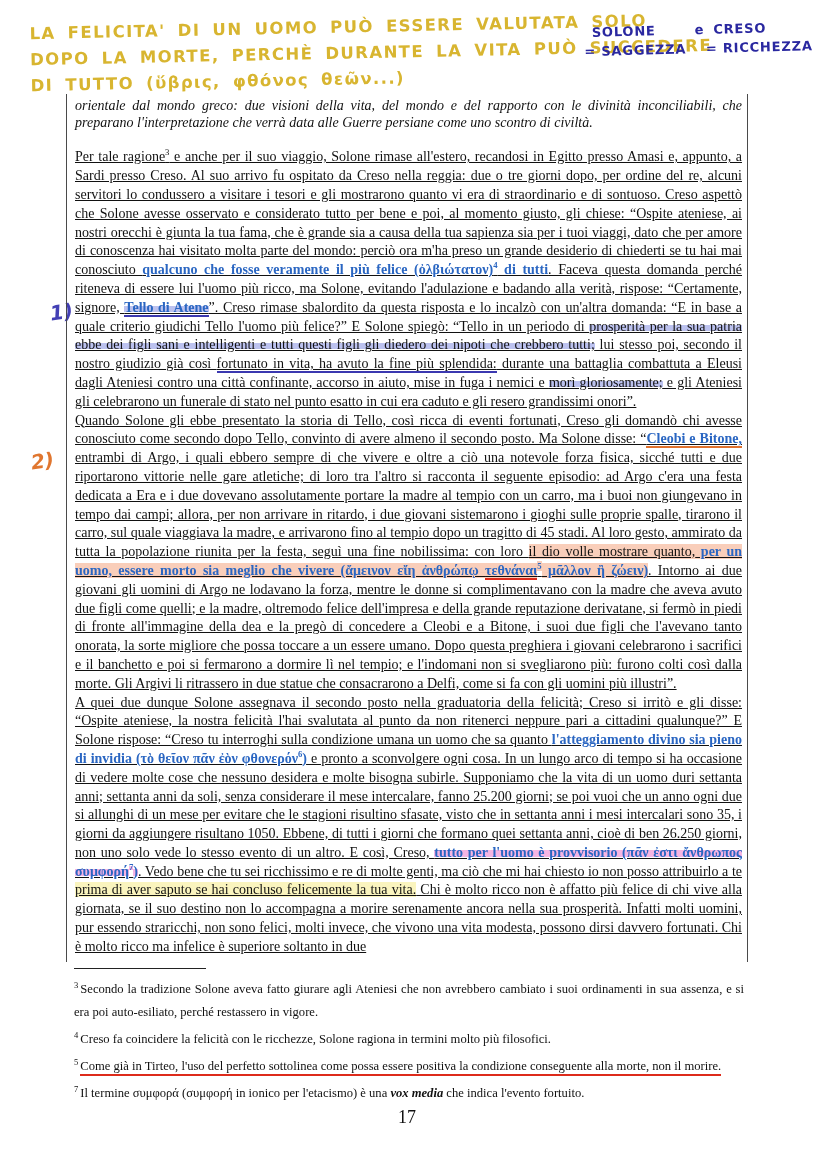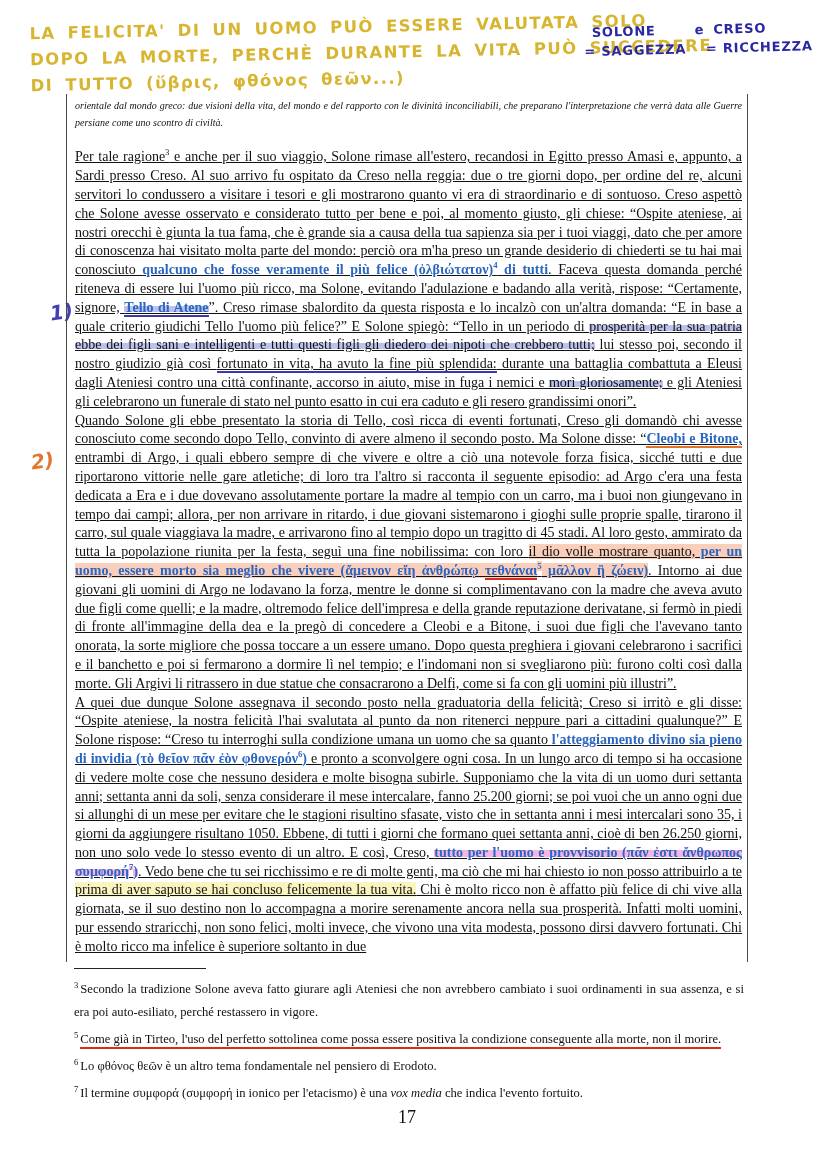--- a/index.html
+++ b/index.html
@@ -18,37 +18,37 @@
   .note-blue .sub{margin-left:-8px;}
   
   .margin-mark{position:absolute;font-family:"DejaVu Sans",sans-serif;
        font-weight:bold;font-style:italic;font-size:20px;transform:rotate(-8deg);}
   .mark-1{left:50px;top:300px;color:#4340b5;}
   .mark-2{left:31px;top:449px;color:#e0762f;}
   
   .content-wrap{position:absolute;left:66px;top:94px;width:682px;}
   .frame{border-left:1.5px solid #4a4a4a;border-right:1.5px solid #4a4a4a;
        padding:3px 5px 5px 8px;box-sizing:border-box;}
-  .header-italic{font-style:italic;font-size:10px;line-height:17.2px;
+  .header-italic{font-style:italic;font-size:14px;line-height:17.2px;
        margin:0 0 17px 0;text-align:justify;}
   .body-text p{margin:0;font-size:14px;line-height:18.8px;text-align:justify;text-decoration:underline;}
   
   .blue-bold{color:#2a66c2;font-weight:bold;}
   .sup{font-size:.62em;vertical-align:super;line-height:0;}
   .hl-salmon{background:rgba(244,158,118,.5);}
   .hl-yellow{background:rgba(247,238,150,.62);}
   .strike-blue-hl{background:linear-gradient(to bottom,transparent 38%,
        rgba(143,153,228,.6) 38%,rgba(143,153,228,.6) 82%,transparent 82%);}
   .strike-pink-hl{background:linear-gradient(to bottom,transparent 36%,
        rgba(238,120,205,.55) 36%,rgba(238,120,205,.55) 80%,transparent 80%);}
   .pen-underline-blue{border-bottom:2px solid #3b38b0;}
   .pen-underline-orange{border-bottom:2.5px solid #e0702c;}
   .pen-underline-red{border-bottom:2px solid #dd2b1b;}
   .pen-underline-red-thick{border-bottom:2.5px solid #dd2b1b;padding-bottom:1px;}
-  .italic{font-style:italic;}
+  .italic{font-style:italic;font-weight:bold;}
   
   .footnotes{margin-top:6px;padding-left:8px;padding-right:4px;}
   .fn-sep{width:132px;border-top:1.8px solid #222;margin:2px 0 5px 0;}
   .fn{font-size:12.6px;line-height:23px;text-align:justify;}
   .fn > sup{font-size:.68em;vertical-align:super;margin-right:2px;}
   .page-number{text-align:center;font-size:18px;margin-top:2px;}
 </style>
 </head>
 <body>
 
@@ -80,19 +80,19 @@
     <div class="body-text">
       <p><span>Per tale ragione</span><span class="sup">3</span><span> e anche per il suo viaggio, Solone rimase all'estero, recandosi in Egitto presso Amasi e, appunto, a Sardi presso Creso. Al suo arrivo fu ospitato da Creso nella reggia: due o tre giorni dopo, per ordine del re, alcuni servitori lo condussero a visitare i tesori e gli mostrarono quanto vi era di straordinario e di sontuoso. Creso aspettò che Solone avesse osservato e considerato tutto per bene e poi, al momento giusto, gli chiese: “Ospite ateniese, ai nostri orecchi è giunta la tua fama, che è grande sia a causa della tua sapienza sia per i tuoi viaggi, dato che per amore di conoscenza hai visitato molta parte del mondo: perciò ora m'ha preso un grande desiderio di chiederti se tu hai mai conosciuto </span><span class="blue-bold">qualcuno che fosse veramente il più felice (ὀλβιώτατον)</span><span class="blue-bold sup">4</span><span class="blue-bold"> di tutti</span><span>. Faceva questa domanda perché riteneva di essere lui l'uomo più ricco, ma Solone, evitando l'adulazione e badando alla verità, rispose: “Certamente, signore, </span><span class="blue-bold strike-blue-hl pen-underline-blue">Tello di Atene</span><span>”. Creso rimase sbalordito da questa risposta e lo incalzò con un'altra domanda: “E in base a quale criterio giudichi Tello l'uomo più felice?” E Solone spiegò: “Tello in un periodo di </span><span class="strike-blue-hl">prosperità per la sua patria ebbe dei figli sani e intelligenti e tutti questi figli gli diedero dei nipoti che crebbero tutti;</span><span> lui stesso poi, secondo il nostro giudizio già così </span><span class="pen-underline-blue">fortunato in vita, ha avuto la fine più splendida:</span><span> durante una battaglia combattuta a Eleusi dagli Ateniesi contro una città confinante, accorso in aiuto, mise in fuga i nemici e </span><span class="strike-blue-hl">morì gloriosamente;</span><span> e gli Ateniesi gli celebrarono un funerale di stato nel punto esatto in cui era caduto e gli resero grandissimi onori”.</span></p>
       <p><span>Quando Solone gli ebbe presentato la storia di Tello, così ricca di eventi fortunati, Creso gli domandò chi avesse conosciuto come secondo dopo Tello, convinto di avere almeno il secondo posto. Ma Solone disse: “</span><span class="blue-bold pen-underline-orange">Cleobi e Bitone,</span><span> entrambi di Argo, i quali ebbero sempre di che vivere e oltre a ciò una notevole forza fisica, sicché tutti e due riportarono vittorie nelle gare atletiche; di loro tra l'altro si racconta il seguente episodio: ad Argo c'era una festa dedicata a Era e i due dovevano assolutamente portare la madre al tempio con un carro, ma i buoi non giungevano in tempo dai campi; allora, per non arrivare in ritardo, i due giovani sistemarono i gioghi sulle proprie spalle, tirarono il carro, sul quale viaggiava la madre, e arrivarono fino al tempio dopo un tragitto di 45 stadi. Al loro gesto, ammirato da tutta la popolazione riunita per la festa, seguì una fine nobilissima: con loro </span><span class="hl-salmon">il dio volle mostrare quanto,</span><span class="blue-bold hl-salmon"> per un uomo, essere morto sia meglio che vivere (ἄμεινον εἴη ἀνθρώπῳ </span><span class="blue-bold hl-salmon pen-underline-red">τεθνάναι</span><span class="blue-bold hl-salmon sup">5</span><span class="blue-bold hl-salmon"> μᾶλλον ἢ ζώειν)</span><span>. Intorno ai due giovani gli uomini di Argo ne lodavano la forza, mentre le donne si complimentavano con la madre che aveva avuto due figli come quelli; e la madre, oltremodo felice dell'impresa e della grande reputazione derivatane, si fermò in piedi di fronte all'immagine della dea e la pregò di concedere a Cleobi e a Bitone, i suoi due figli che l'avevano tanto onorata, la sorte migliore che possa toccare a un essere umano. Dopo questa preghiera i giovani celebrarono i sacrifici e il banchetto e poi si fermarono a dormire lì nel tempio; e l'indomani non si svegliarono più: furono colti così dalla morte. Gli Argivi li ritrassero in due statue che consacrarono a Delfi, come si fa con gli uomini più illustri”.</span></p>
       <p><span>A quei due dunque Solone assegnava il secondo posto nella graduatoria della felicità; Creso si irritò e gli disse: “Ospite ateniese, la nostra felicità l'hai svalutata al punto da non ritenerci neppure pari a cittadini qualunque?” E Solone rispose: “Creso tu interroghi sulla condizione umana un uomo che sa quanto </span><span class="blue-bold">l'atteggiamento divino sia pieno di invidia (τὸ θεῖον πᾶν ἐὸν φθονερόν</span><span class="blue-bold sup">6</span><span class="blue-bold">)</span><span> e pronto a sconvolgere ogni cosa. In un lungo arco di tempo si ha occasione di vedere molte cose che nessuno desidera e molte bisogna subirle. Supponiamo che la vita di un uomo duri settanta anni; settanta anni da soli, senza considerare il mese intercalare, fanno 25.200 giorni; se poi vuoi che un anno ogni due si allunghi di un mese per evitare che le stagioni risultino sfasate, visto che in settanta anni i mesi intercalari sono 35, i giorni da aggiungere risultano 1050. Ebbene, di tutti i giorni che formano quei settanta anni, cioè di ben 26.250 giorni, non uno solo vede lo stesso evento di un altro. E così, Creso, </span><span class="blue-bold strike-pink-hl">tutto per l'uomo è provvisorio (πᾶν ἐστι ἄνθρωπος συμφορή</span><span class="blue-bold strike-pink-hl sup">7</span><span class="blue-bold strike-pink-hl">)</span><span>. Vedo bene che tu sei ricchissimo e re di molte genti, ma ciò che mi hai chiesto io non posso attribuirlo a te </span><span class="hl-yellow">prima di aver saputo se hai concluso felicemente la tua vita.</span><span> Chi è molto ricco non è affatto più felice di chi vive alla giornata, se il suo destino non lo accompagna a morire serenamente ancora nella sua prosperità. Infatti molti uomini, pur essendo straricchi, non sono felici, molti invece, che vivono una vita modesta, possono dirsi davvero fortunati. Chi è molto ricco ma infelice è superiore soltanto in due</span></p>
     </div>
   </div>
 
   <div class="footnotes">
     <div class="fn-sep"></div>
     <div class="fn"><sup>3</sup><span><span>Secondo la tradizione Solone aveva fatto giurare agli Ateniesi che non avrebbero cambiato i suoi ordinamenti in sua assenza, e si era poi auto-esiliato, perché restassero in vigore.</span></span></div>
+    <div class="fn"><sup>4</sup><span><span>Creso fa coincidere la felicità con le ricchezze, Solone ragiona in termini molto più filosofici.</span></span></div>
     <div class="fn"><sup>5</sup><span><span class="pen-underline-red-thick">Come già in Tirteo, l'uso del perfetto sottolinea come possa essere positiva la condizione conseguente alla morte, non il morire.</span></span></div>
-    <div class="fn"><sup>6</sup><span><span>Lo φθόνος θεῶν è un altro tema fondamentale nel pensiero di Erodoto.</span></span></div>
     <div class="fn"><sup>7</sup><span><span>Il termine συμφορά (συμφορή in ionico per l'etacismo) è una </span><span class="italic">vox media</span><span> che indica l'evento fortuito.</span></span></div>
   </div>
 
   <div class="page-number">17</div>
 </div>
 
 </body></html>

